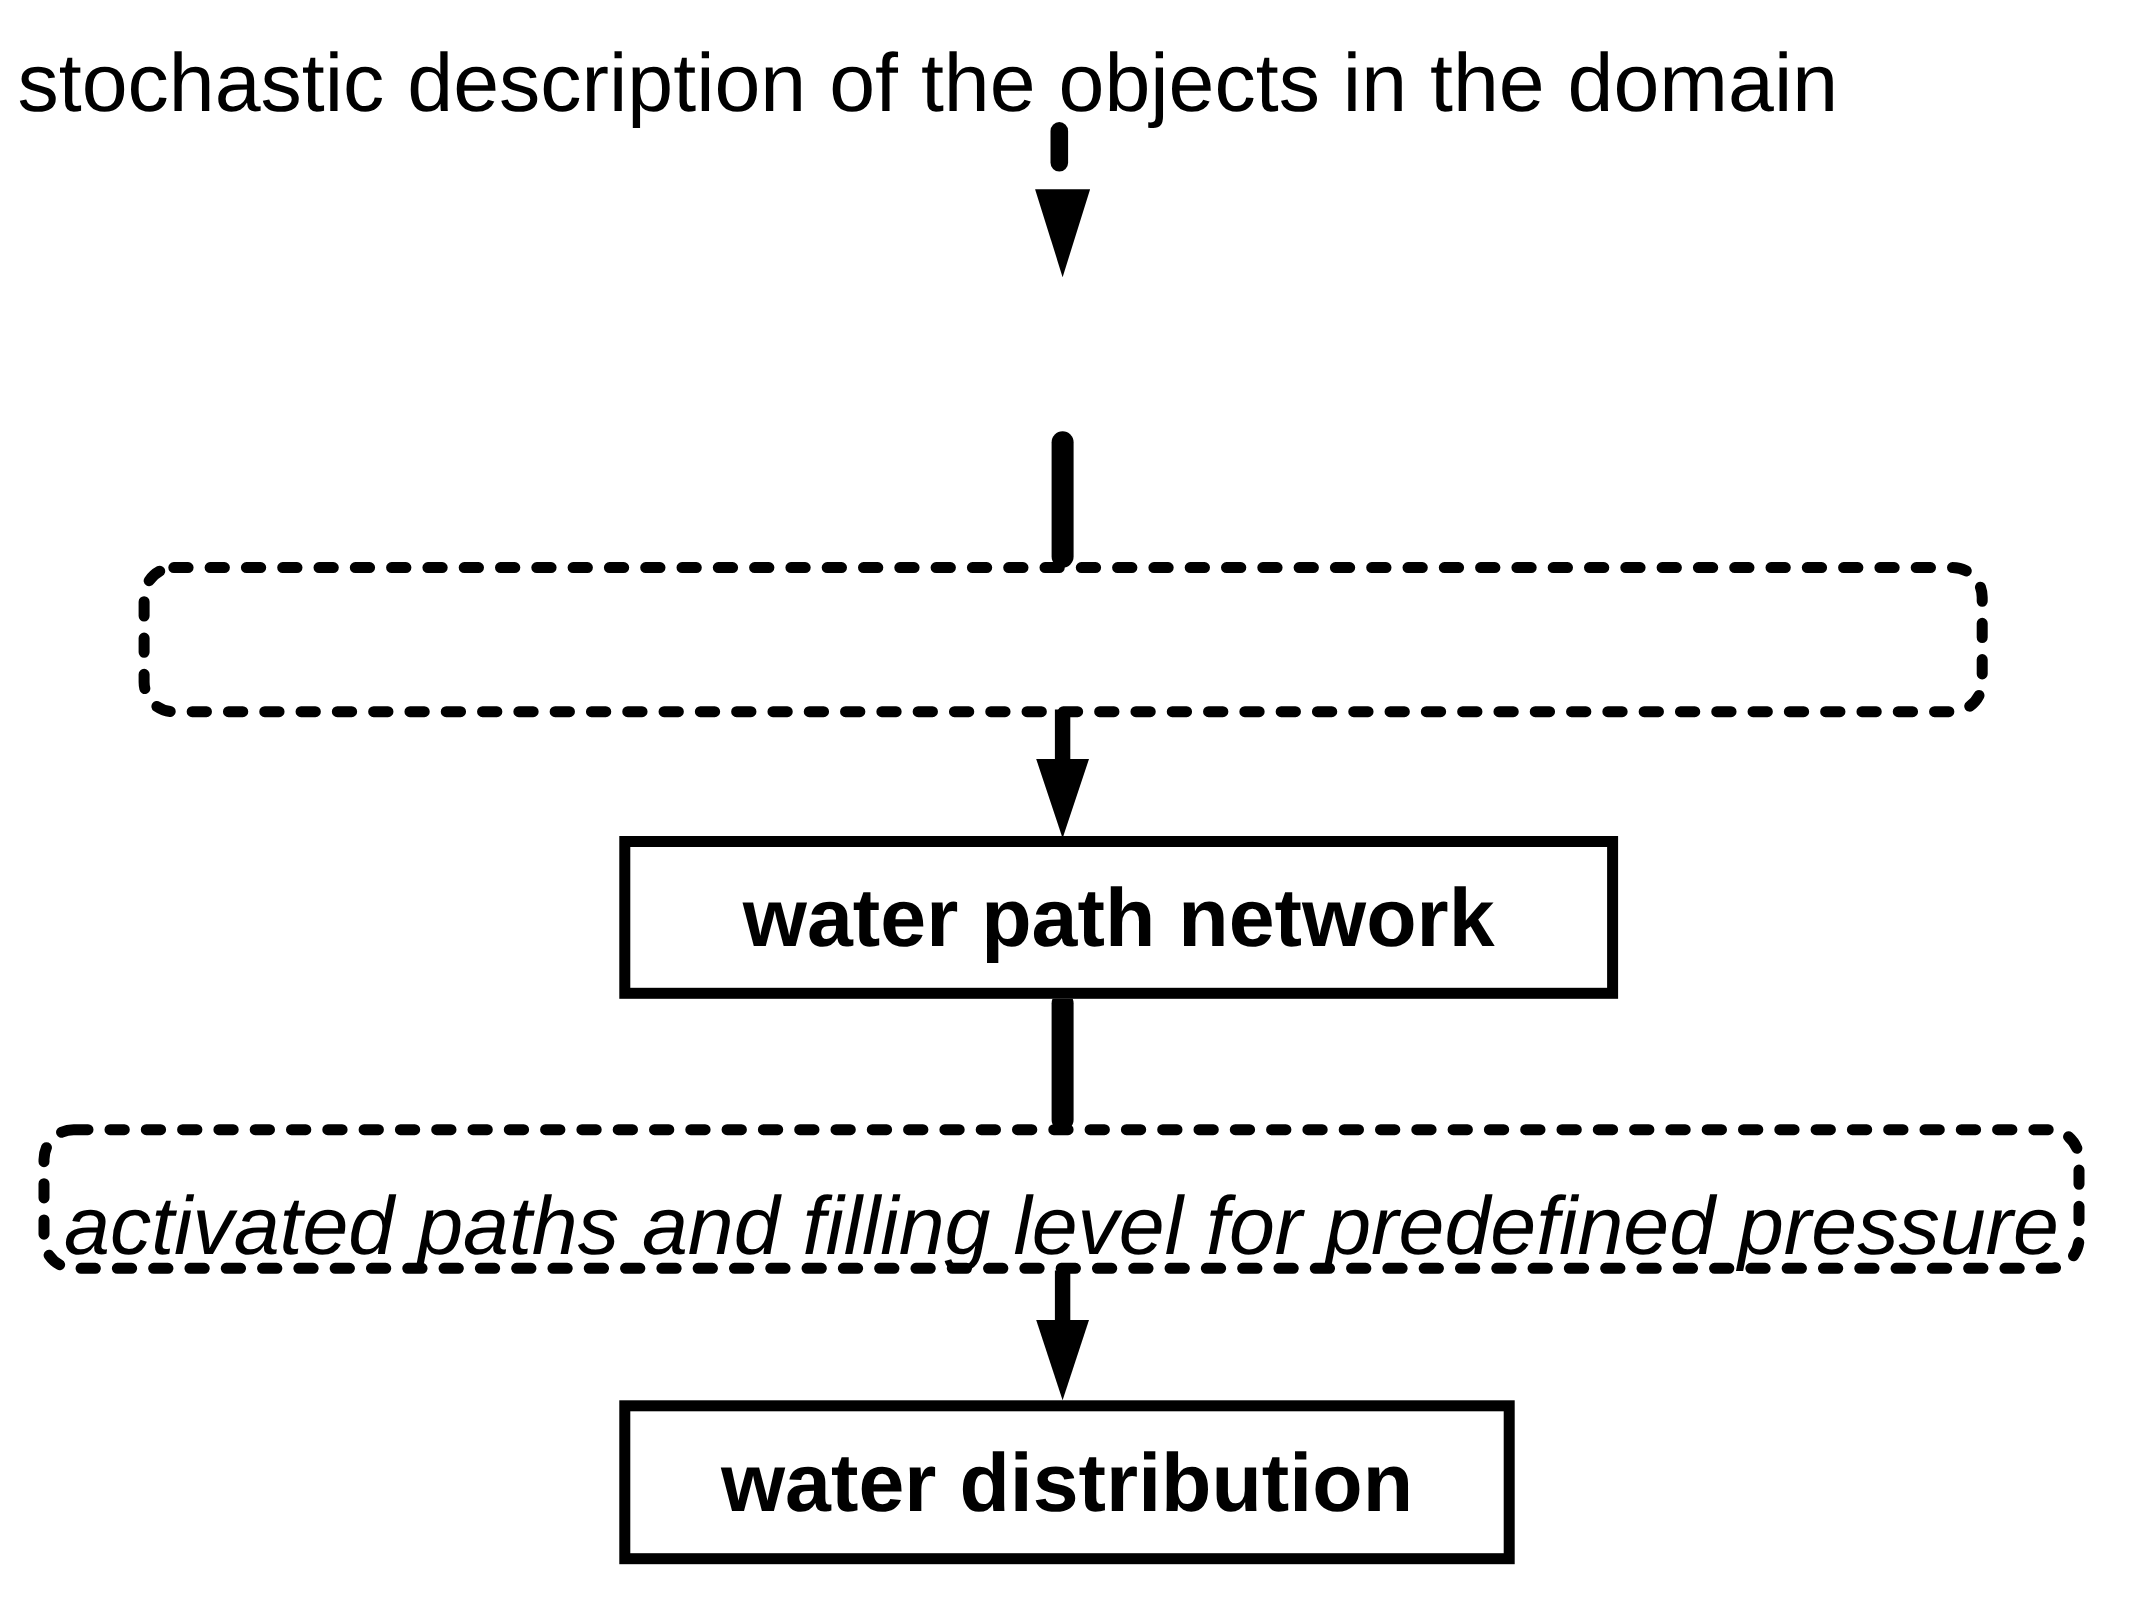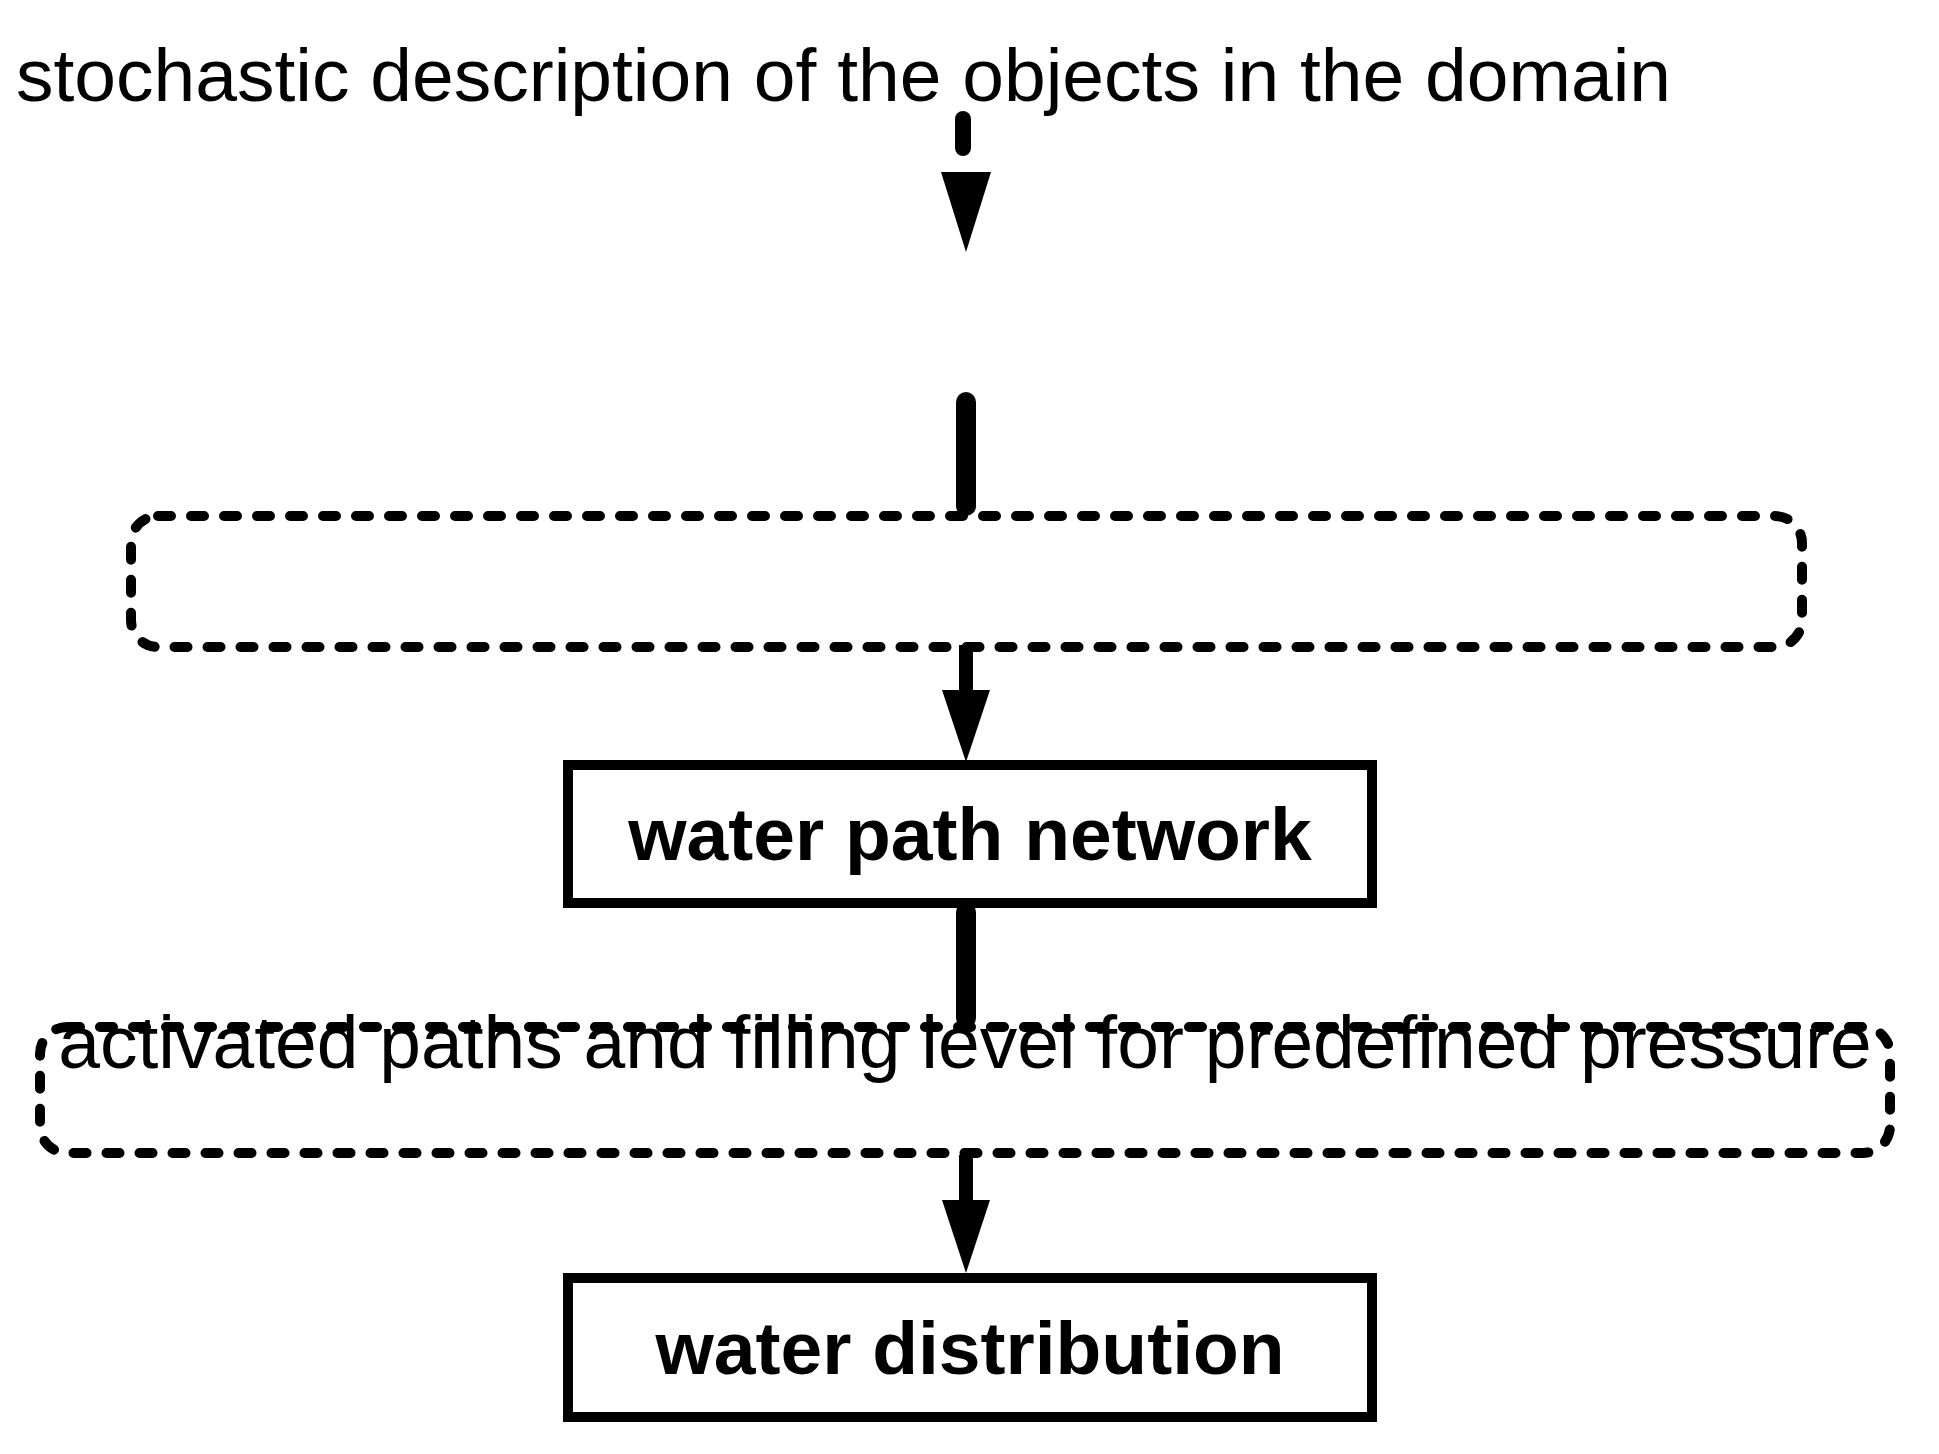--- a/index.html
+++ b/index.html
@@ -73,19 +73,19 @@
     <rect x="40" y="1027" width="1850" height="126" rx="27" fill="none" stroke="#000000" stroke-width="10" stroke-linecap="round" stroke-dasharray="13 20"></rect>
 
     <rect x="959" y="1155" width="14" height="50" fill="#000000"></rect>
     <polygon points="942,1200 990,1200 966,1273" fill="#000000"></polygon>
   </svg>
 
   <div class="txt title">stochastic description of the objects in the domain</div>
 
 
 
-  <div class="txt solid-box" style="left:563px; top:760px; width:814px; height:148px;">water path network</div>
+  <div class="txt solid-box" style="left:563px; top:760px; width:908px; height:148px;">water path network</div>
 
-  <div class="txt dashed-label" style="left:35px; top:976px; width:1860px; height:132px;">activated paths and filling level for predefined pressure</div>
+  <div class="txt dashed-label" style="left:35px; top:1048px; width:1860px; height:132px;font-style:italic;">activated paths and filling level for predefined pressure</div>
 
   <div class="txt solid-box" style="left:563px; top:1273px; width:814px; height:149px;">water distribution</div>
 
 </div>
 
 </body></html>

